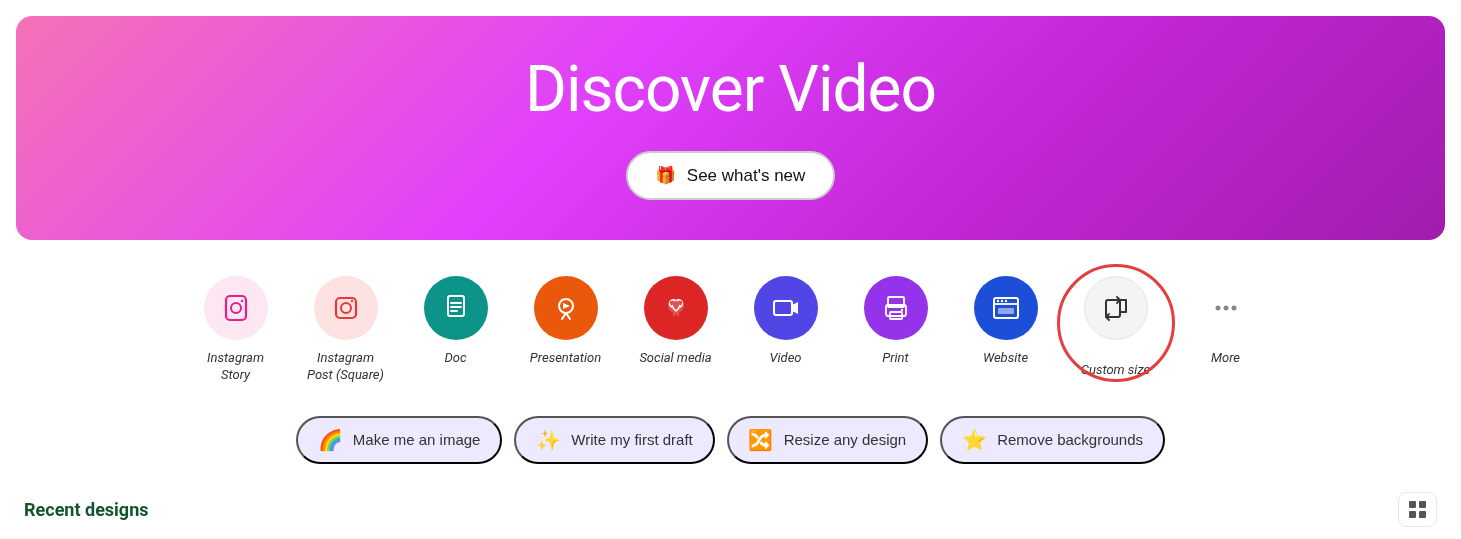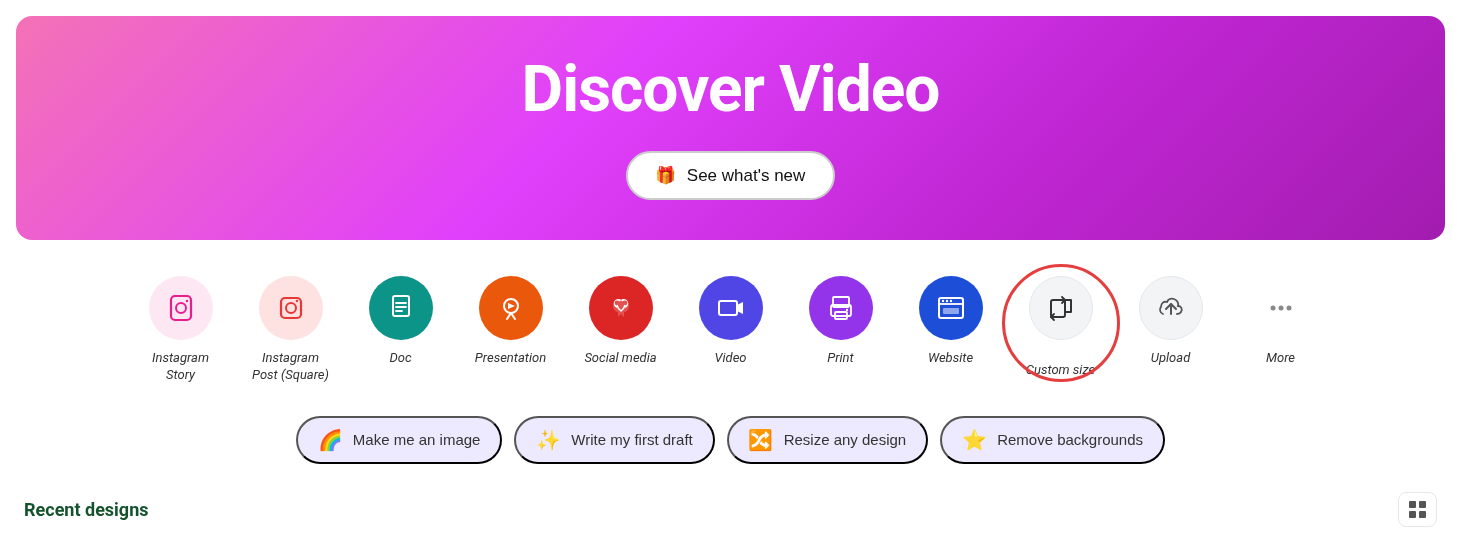--- a/index.html
+++ b/index.html
@@ -16,21 +16,21 @@
       background: linear-gradient(135deg, #f472b6 0%, #e040fb 40%, #c026d3 70%, #a21caf 100%);
       border-radius: 16px;
       margin: 16px 16px 0 16px;
       padding: 36px 20px 40px;
       text-align: center;
       position: relative;
     }
     .hero-title {
       color: #fff;
       font-size: 64px;
-      font-weight: 700;
+      font-weight: 400;
       letter-spacing: -1px;
       margin-bottom: 24px;
     }
     .hero-btn {
       background: #fff;
       border: 2px solid #ccc;
       border-radius: 50px;
       padding: 12px 28px;
       font-size: 17px;
       font-weight: 500;
@@ -284,30 +284,20 @@
         <rect x="6" y="8" width="14" height="17" rx="2" fill="none" stroke="#333" stroke-width="2"></rect>
         <path d="M20 8 L26 8 L26 20 L20 20" stroke="#333" stroke-width="2" stroke-linecap="round" stroke-linejoin="round" fill="none"></path>
         <path d="M17 5 L20 8 L17 11" stroke="#333" stroke-width="1.8" fill="none" stroke-linecap="round" stroke-linejoin="round"></path>
         <path d="M9 22 L6 25 L9 28" stroke="#333" stroke-width="1.8" fill="none" stroke-linecap="round" stroke-linejoin="round"></path>
         <line x1="6" y1="25" x2="18" y2="25" stroke="#333" stroke-width="1.8" stroke-linecap="round"></line>
       </svg>
     </div>
     <span class="icon-label">Custom size</span>
   </div>
 
-  <div class="icon-item">
-    <div class="icon-circle bg-gray-light">
-      <svg class="icon-svg" viewBox="0 0 32 32" fill="none">
-        <path d="M16 22 L16 12" stroke="#555" stroke-width="2" stroke-linecap="round"></path>
-        <path d="M11 17 L16 12 L21 17" stroke="#555" stroke-width="2" stroke-linecap="round" stroke-linejoin="round" fill="none"></path>
-        <path d="M8 22 C5 21 4 17 6 15 C6 11 9 9 12 10 C13 7 16 6 19 7 C22 8 24 11 23 14 C26 14 28 17 26 20 C25 22 23 22 22 22" stroke="#555" stroke-width="1.8" fill="none" stroke-linecap="round"></path>
-      </svg>
-    </div>
-    <span class="icon-label">Upload</span>
-  </div>
 
   <div class="icon-item">
     <div class="icon-circle" style="background:transparent;">
       <svg class="icon-svg" viewBox="0 0 32 32" fill="none">
         <circle cx="8" cy="16" r="2.5" fill="#888"></circle>
         <circle cx="16" cy="16" r="2.5" fill="#888"></circle>
         <circle cx="24" cy="16" r="2.5" fill="#888"></circle>
       </svg>
     </div>
     <span class="icon-label">More</span>

